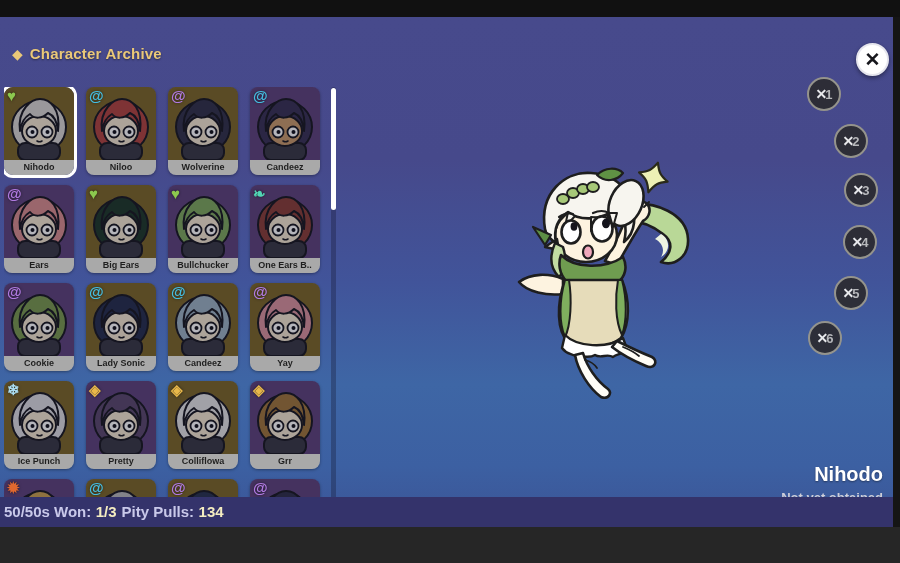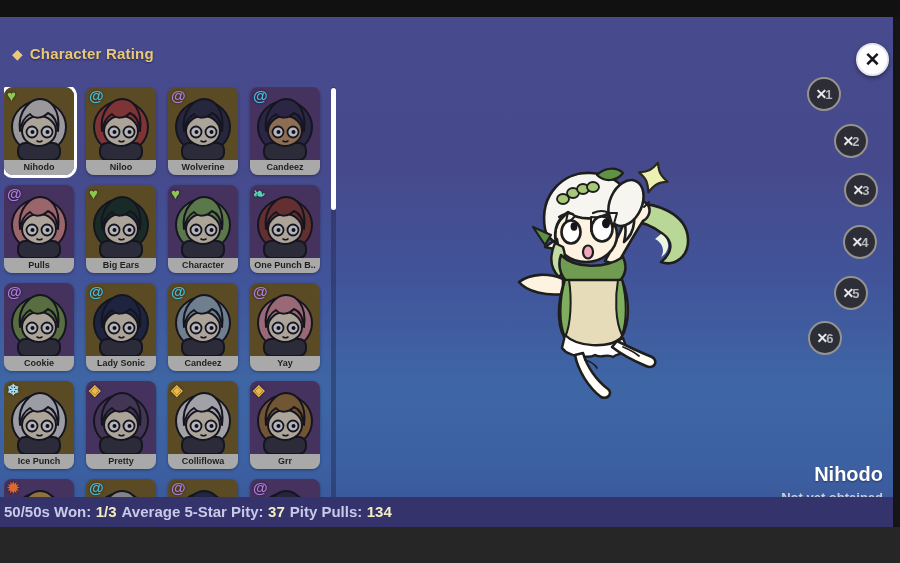--- a/index.html
+++ b/index.html
@@ -70,21 +70,21 @@
 </style>
 </head>
 <body>
 
 <div class="stage">
   <div class="topbar"></div>
   <div class="screen">
 
     <div class="header">
       <span class="diamond">◆</span>
-      <span class="title">Character Rating</span>
+      <span class="title">Character Archive</span>
     </div>
 
     <div class="grid" id="roster-grid">
   <div class="card tier5 selected">
     <div class="portrait">
       <span class="elem" style="color: rgb(140, 200, 78);">♥</span>
       <svg viewBox="0 0 70 73" width="70" height="73">
         <ellipse class="av-hairback" cx="35" cy="40" rx="27" ry="26" stroke="#1a1a22" stroke-width="2" fill="#d8d6d2"></ellipse>
         <rect class="av-body" x="14" y="56" width="42" height="17" rx="7" fill="#3a3a46" stroke="#1a1a22" stroke-width="2"></rect>
         <ellipse class="av-face" cx="35" cy="44" rx="17" ry="15" stroke="#1a1a22" stroke-width="2" fill="#f2e6cf"></ellipse>
@@ -161,21 +161,21 @@
         <rect class="av-body" x="14" y="56" width="42" height="17" rx="7" fill="#3a3a46" stroke="#1a1a22" stroke-width="2"></rect>
         <ellipse class="av-face" cx="35" cy="44" rx="17" ry="15" stroke="#1a1a22" stroke-width="2" fill="#f2e6cf"></ellipse>
         <path class="av-haircap" d="M16 44 C13 22 28 12 36 12 C46 12 57 22 54 44 C53 34 49 28 44 26 C38 32 30 32 26 27 C21 30 17 36 16 44 Z" stroke="#1a1a22" stroke-width="2" stroke-linejoin="round" fill="#d98e8e"></path>
         <circle cx="28" cy="45" r="5.5" fill="#fff" stroke="#1a1a22" stroke-width="1.8"></circle>
         <circle cx="43" cy="45" r="5.5" fill="#fff" stroke="#1a1a22" stroke-width="1.8"></circle>
         <circle cx="28.5" cy="45" r="2" fill="#14141c"></circle>
         <circle cx="43.5" cy="45" r="2" fill="#14141c"></circle>
         <path d="M33 54 q2.5 1.5 5 0" stroke="#1a1a22" stroke-width="1.6" fill="none" stroke-linecap="round"></path>
       </svg>
     </div>
-    <div class="nameplate">Pulls</div>
+    <div class="nameplate">Ears</div>
   </div>
 
   <div class="card tier5">
     <div class="portrait">
       <span class="elem" style="color: rgb(140, 200, 78);">♥</span>
       <svg viewBox="0 0 70 73" width="70" height="73">
         <ellipse class="av-hairback" cx="35" cy="40" rx="27" ry="26" stroke="#1a1a22" stroke-width="2" fill="#203a2a"></ellipse>
         <rect class="av-body" x="14" y="56" width="42" height="17" rx="7" fill="#3a3a46" stroke="#1a1a22" stroke-width="2"></rect>
         <ellipse class="av-face" cx="35" cy="44" rx="17" ry="15" stroke="#1a1a22" stroke-width="2" fill="#f2e6cf"></ellipse>
         <path class="av-haircap" d="M16 44 C13 22 28 12 36 12 C46 12 57 22 54 44 C53 34 49 28 44 26 C38 32 30 32 26 27 C21 30 17 36 16 44 Z" stroke="#1a1a22" stroke-width="2" stroke-linejoin="round" fill="#203a2a"></path>
@@ -197,39 +197,39 @@
         <rect class="av-body" x="14" y="56" width="42" height="17" rx="7" fill="#3a3a46" stroke="#1a1a22" stroke-width="2"></rect>
         <ellipse class="av-face" cx="35" cy="44" rx="17" ry="15" stroke="#1a1a22" stroke-width="2" fill="#f2e6cf"></ellipse>
         <path class="av-haircap" d="M16 44 C13 22 28 12 36 12 C46 12 57 22 54 44 C53 34 49 28 44 26 C38 32 30 32 26 27 C21 30 17 36 16 44 Z" stroke="#1a1a22" stroke-width="2" stroke-linejoin="round" fill="#7fa85e"></path>
         <circle cx="28" cy="45" r="5.5" fill="#fff" stroke="#1a1a22" stroke-width="1.8"></circle>
         <circle cx="43" cy="45" r="5.5" fill="#fff" stroke="#1a1a22" stroke-width="1.8"></circle>
         <circle cx="28.5" cy="45" r="2" fill="#14141c"></circle>
         <circle cx="43.5" cy="45" r="2" fill="#14141c"></circle>
         <path d="M33 54 q2.5 1.5 5 0" stroke="#1a1a22" stroke-width="1.6" fill="none" stroke-linecap="round"></path>
       </svg>
     </div>
-    <div class="nameplate">Character</div>
+    <div class="nameplate">Bullchucker</div>
   </div>
 
   <div class="card tier4">
     <div class="portrait">
       <span class="elem" style="color: rgb(82, 214, 180);">❧</span>
       <svg viewBox="0 0 70 73" width="70" height="73">
         <ellipse class="av-hairback" cx="35" cy="40" rx="27" ry="26" stroke="#1a1a22" stroke-width="2" fill="#8a4038"></ellipse>
         <rect class="av-body" x="14" y="56" width="42" height="17" rx="7" fill="#3a3a46" stroke="#1a1a22" stroke-width="2"></rect>
         <ellipse class="av-face" cx="35" cy="44" rx="17" ry="15" stroke="#1a1a22" stroke-width="2" fill="#f2e6cf"></ellipse>
         <path class="av-haircap" d="M16 44 C13 22 28 12 36 12 C46 12 57 22 54 44 C53 34 49 28 44 26 C38 32 30 32 26 27 C21 30 17 36 16 44 Z" stroke="#1a1a22" stroke-width="2" stroke-linejoin="round" fill="#8a4038"></path>
         <circle cx="28" cy="45" r="5.5" fill="#fff" stroke="#1a1a22" stroke-width="1.8"></circle>
         <circle cx="43" cy="45" r="5.5" fill="#fff" stroke="#1a1a22" stroke-width="1.8"></circle>
         <circle cx="28.5" cy="45" r="2" fill="#14141c"></circle>
         <circle cx="43.5" cy="45" r="2" fill="#14141c"></circle>
         <path d="M33 54 q2.5 1.5 5 0" stroke="#1a1a22" stroke-width="1.6" fill="none" stroke-linecap="round"></path>
       </svg>
     </div>
-    <div class="nameplate">One Punch B..</div>
+    <div class="nameplate">One Ears B..</div>
   </div>
 
   <div class="card tier4">
     <div class="portrait">
       <span class="elem" style="color: rgb(176, 122, 224);">@</span>
       <svg viewBox="0 0 70 73" width="70" height="73">
         <ellipse class="av-hairback" cx="35" cy="40" rx="27" ry="26" stroke="#1a1a22" stroke-width="2" fill="#7a9a50"></ellipse>
         <rect class="av-body" x="14" y="56" width="42" height="17" rx="7" fill="#3a3a46" stroke="#1a1a22" stroke-width="2"></rect>
         <ellipse class="av-face" cx="35" cy="44" rx="17" ry="15" stroke="#1a1a22" stroke-width="2" fill="#f2e6cf"></ellipse>
         <path class="av-haircap" d="M16 44 C13 22 28 12 36 12 C46 12 57 22 54 44 C53 34 49 28 44 26 C38 32 30 32 26 27 C21 30 17 36 16 44 Z" stroke="#1a1a22" stroke-width="2" stroke-linejoin="round" fill="#7a9a50"></path>
@@ -547,24 +547,20 @@
       <div class="cname">Nihodo</div>
       <div class="cstatus">Not yet obtained</div>
     </div>
 
     <div class="statsbar" id="statsbar">
   <span>
     <span class="lbl">50/50s Won:</span>
     <span class="val">1/3</span>
   </span>
 
-  <span>
-    <span class="lbl">Average 5-Star Pity:</span>
-    <span class="val">37</span>
-  </span>
 
   <span>
     <span class="lbl">Pity Pulls:</span>
     <span class="val">134</span>
   </span>
 
 </div>
   </div>
 
   <div class="rightbar"></div>

